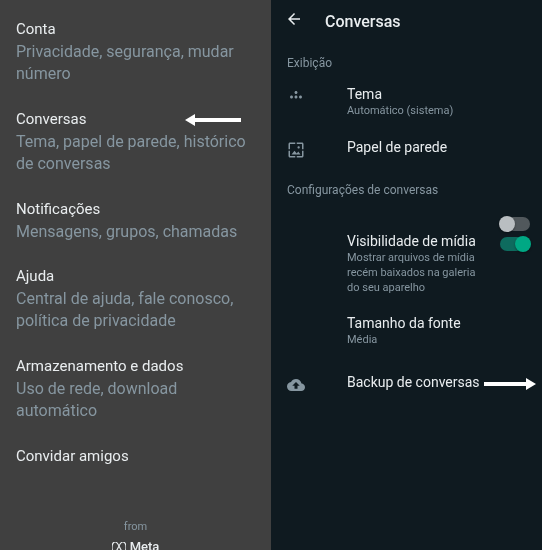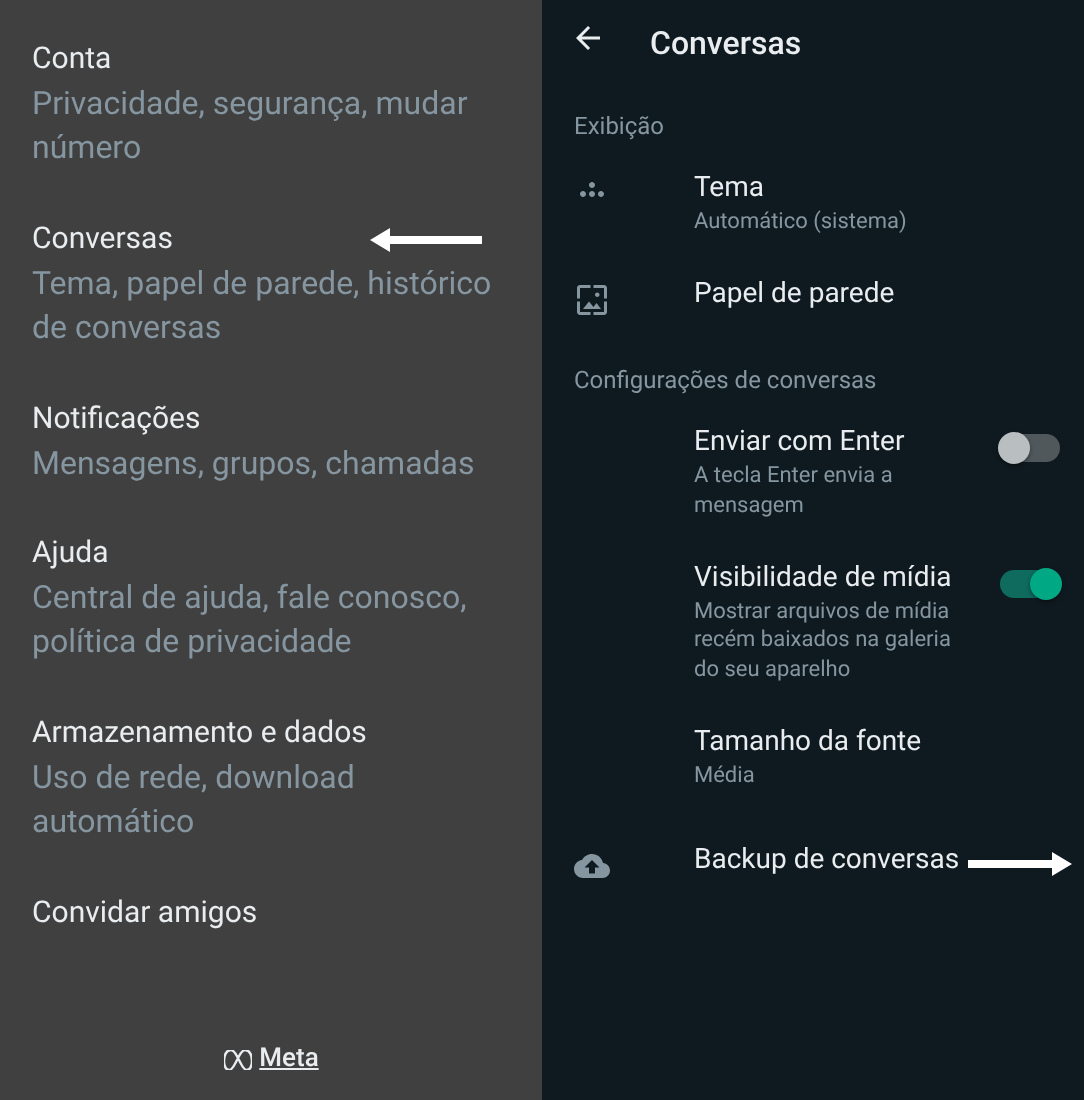--- a/index.html
+++ b/index.html
@@ -180,20 +180,21 @@
   <div class="settings-item">
     <div class="settings-title">Armazenamento e dados</div>
     <div class="settings-subtitle">Uso de rede, download automático</div>
   </div>
 
   <div class="settings-item">
     <div class="settings-title">Convidar amigos</div>
   </div>
 
   <div class="footer">
+    <div class="footer-from">from</div>
     <div class="footer-meta">
       <span>
         <svg width="14" height="10" viewBox="0 0 14 10">
             <path d="M3.5 0 C1 0 0 3 0 5.5 C0 8 1 10 2.6 10 C4 10 5 8 6 6 L7 4 C8 2 9 0 10.5 0 C13 0 14 3 14 5.5 C14 8 13 10 11.4 10 C10 10 9 8 8 6 L7 4 C6 2 5 0 3.5 0 Z" fill="none" stroke="#e9edef" stroke-width="1.2"></path>
           </svg>
       </span>
       <span class="meta-text">Meta</span>
     </div>
   </div>
 </div>
@@ -230,24 +231,20 @@
         </svg>
     </span>
     <div class="list-content">
       <div class="list-title">Papel de parede</div>
     </div>
   </div>
 
   <div class="section-header">Configurações de conversas</div>
 
   <div class="list-item list-item-indent">
-    <div class="list-content">
-      <div class="list-title">Enviar com Enter</div>
-      <div class="list-subtitle">A tecla Enter envia a mensagem</div>
-    </div>
     <div class="toggle">
         <div class="toggle-thumb"></div>
       </div>
   </div>
 
   <div class="list-item list-item-indent">
     <div class="list-content">
       <div class="list-title">Visibilidade de mídia</div>
       <div class="list-subtitle">Mostrar arquivos de mídia recém baixados na galeria do seu aparelho</div>
     </div>

